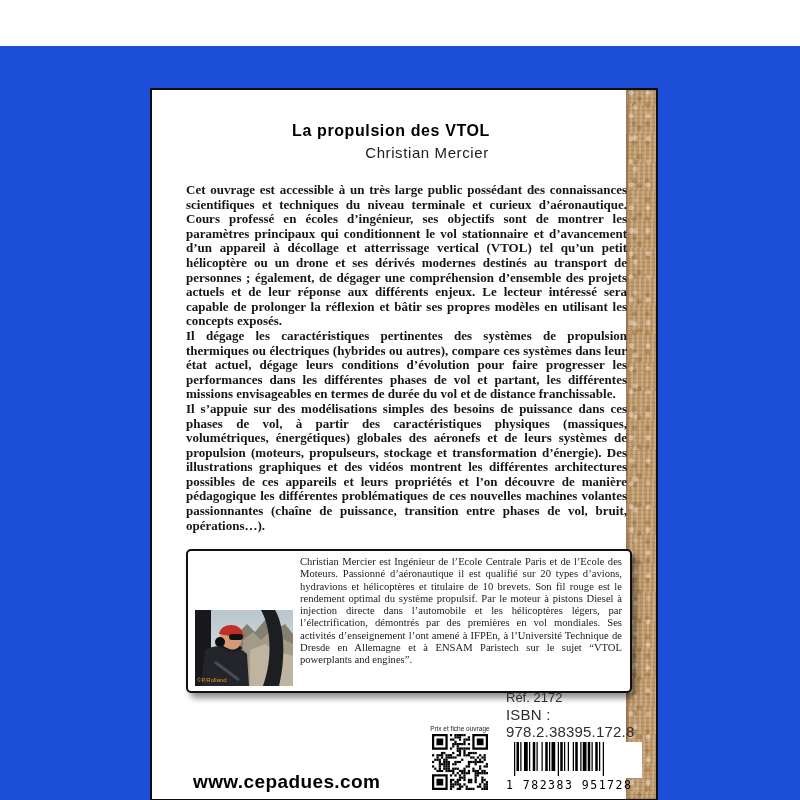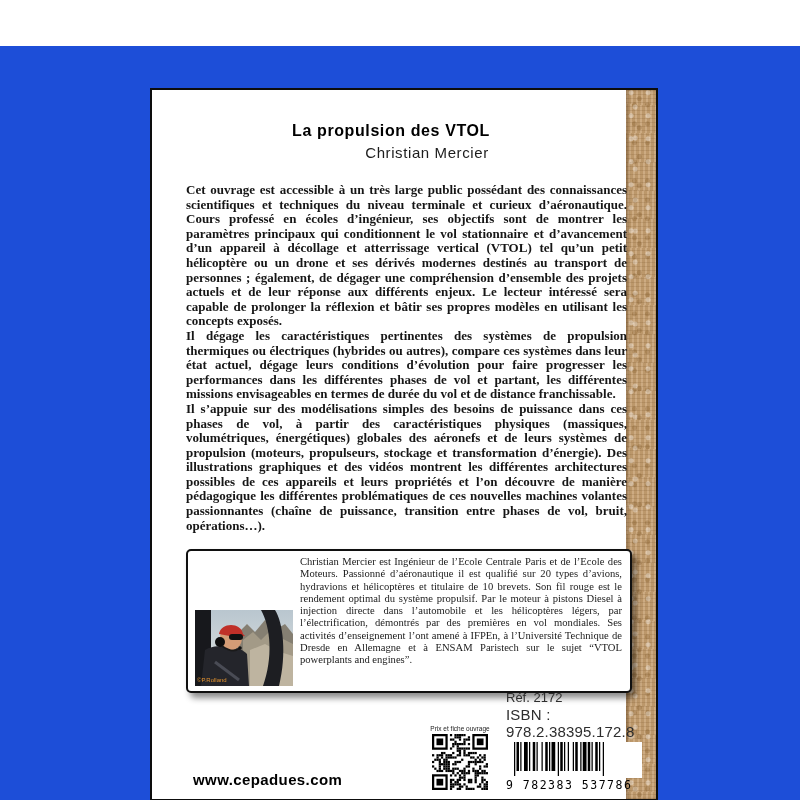--- a/index.html
+++ b/index.html
@@ -31,21 +31,21 @@
   
   .bio-box{position:absolute;left:34px;top:459px;width:446px;height:144px;background:#fff;
            border:2px solid #101010;border-radius:5px;box-sizing:border-box;
            box-shadow:4px 5px 6px rgba(0,0,0,.45);}
   .photo{position:absolute;left:7px;bottom:5px;width:98px;height:76px;overflow:hidden;background:#222;}
   .photo svg{display:block;}
   .bio-text{position:absolute;left:112px;top:5px;width:322px;margin:0;
             font-size:10.6px;line-height:12.3px;text-align:justify;color:#1a1a1a;}
   
   .website{position:absolute;left:41px;top:681px;margin:0;
-           font-family:"Liberation Sans",sans-serif;font-weight:bold;font-size:15px;
+           font-family:"Liberation Sans",sans-serif;font-weight:bold;font-size:19px;
            letter-spacing:.4px;color:#000;}
   .qr-block{position:absolute;left:272px;top:635px;width:72px;text-align:center;}
   .qr-label{font-family:"Liberation Sans",sans-serif;font-size:6.5px;color:#222;display:block;
             margin-bottom:2px;white-space:nowrap;}
   .qr-code{display:inline-block;background:#fff;}
   .ref-block{position:absolute;left:354px;top:600px;width:140px;
              font-family:"Liberation Sans",sans-serif;}
   .ref-number{margin:0;font-size:13px;color:#2e2e2e;}
   .isbn{margin:1px 0 2px 0;font-size:15px;color:#2e2e2e;letter-spacing:.2px;}
   .barcode{display:block;}
@@ -348,17 +348,17 @@
           <rect x="66.75" y="0" width="1.25" height="29" fill="#000"></rect>
           <rect x="69.25" y="0" width="2.50" height="29" fill="#000"></rect>
           <rect x="74.25" y="0" width="1.25" height="29" fill="#000"></rect>
           <rect x="76.75" y="0" width="3.75" height="29" fill="#000"></rect>
           <rect x="81.75" y="0" width="2.50" height="29" fill="#000"></rect>
           <rect x="85.50" y="0" width="1.25" height="29" fill="#000"></rect>
           <rect x="89.25" y="0" width="2.50" height="29" fill="#000"></rect>
           <rect x="93.00" y="0" width="1.25" height="29" fill="#000"></rect>
           <rect x="96.75" y="0" width="1.25" height="34" fill="#000"></rect>
         </svg>
-      <p class="barcode-digits">9 782383 537786</p>
+      <p class="barcode-digits">1 782383 951728</p>
     </div>
 
   </div>
 </div>
 
 </body></html>

